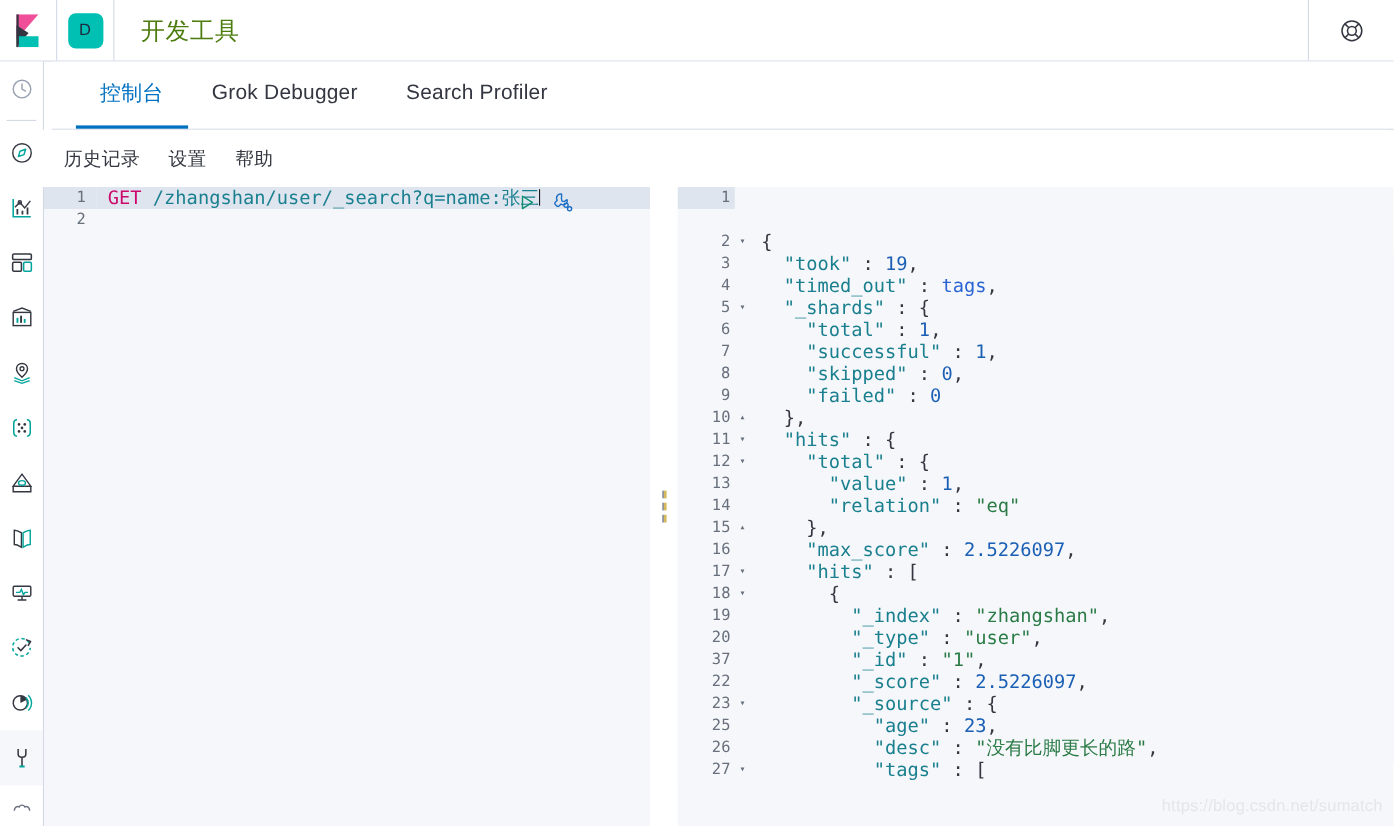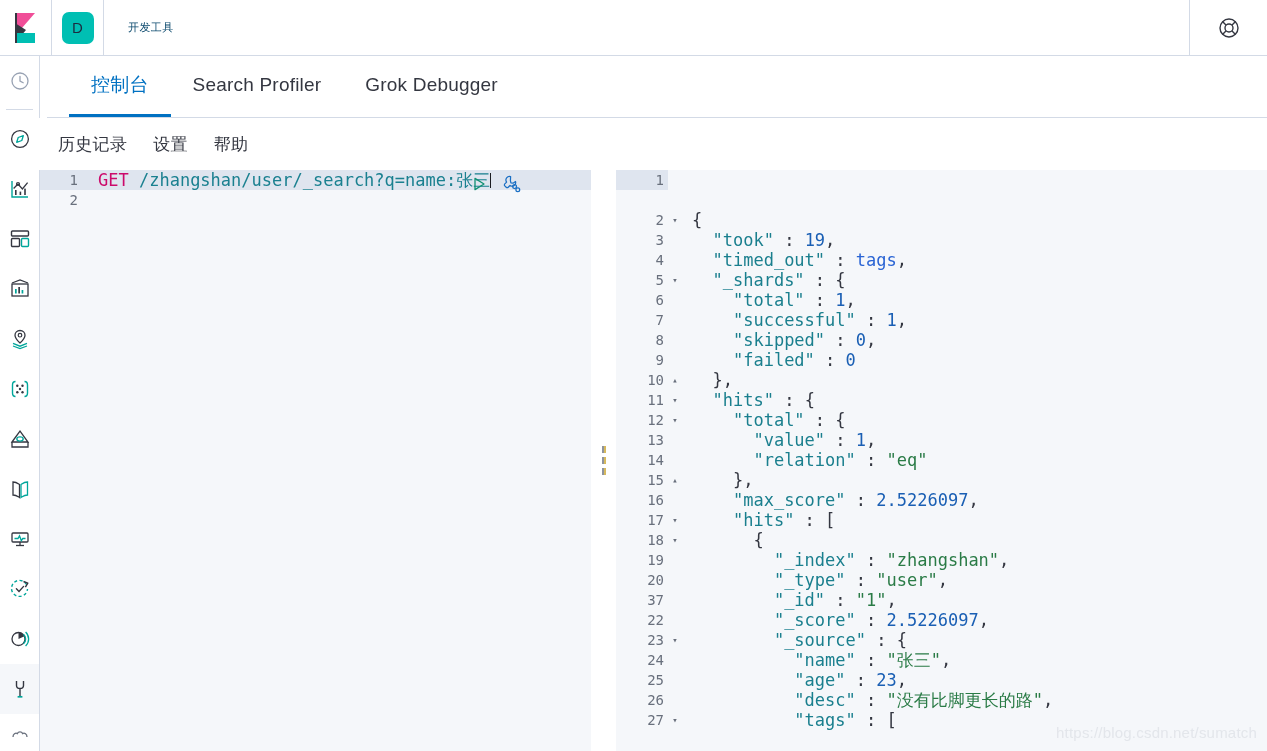--- a/index.html
+++ b/index.html
@@ -55,22 +55,22 @@
     font-weight: 400;
     display: flex;
     align-items: center;
     justify-content: center;
     letter-spacing: .3px;
   }
   .hdr-title {
     display: flex;
     align-items: center;
     padding-left: 24px;
-    font-size: 11px;
-    color: #0c4a6e;
+    font-size: 22px;
+    color: #4d7c0f;
     letter-spacing: .4px;
     flex: 1 1 auto;
   }
   .hdr-right {
     width: 78px;
     display: flex;
     align-items: center;
     justify-content: center;
     border-left: 1px solid #d3dae6;
     box-sizing: border-box;
@@ -457,22 +457,22 @@
       <span>
         <svg width="22" height="22" viewBox="0 0 22 22">
           <path d="M4 9 C4 6 6.5 4.5 8.4 5.6 C9.4 3.4 12.6 3.4 13.6 5.6 C15.5 4.5 18 6 18 9" fill="none" stroke="#69707d" stroke-width="1.3"></path>
         </svg>
       </span>
     </div>
   </div>
 
   <div class="tabs">
     <div class="tab active">控制台</div>
+    <div class="tab">Grok Debugger</div>
     <div class="tab">Search Profiler</div>
-    <div class="tab">Grok Debugger</div>
   </div>
 
   <div class="subbar">
     <div class="subbar-item">历史记录</div>
     <div class="subbar-item">设置</div>
     <div class="subbar-item">帮助</div>
   </div>
 
   <div class="editors">
 
@@ -530,21 +530,20 @@
           <div class="code-row"><div class="ln">14</div><div class="fold"></div><div class="txt"><span class="t-guide">      </span><span class="t-key">"relation"</span><span class="t-punct"> : </span><span class="t-str">"eq"</span></div></div>
           <div class="code-row"><div class="ln">15</div><div class="fold">▴</div><div class="txt"><span class="t-punct">    },</span></div></div>
           <div class="code-row"><div class="ln">16</div><div class="fold"></div><div class="txt"><span class="t-guide">    </span><span class="t-key">"max_score"</span><span class="t-punct"> : </span><span class="t-num">2.5226097</span><span class="t-punct">,</span></div></div>
           <div class="code-row"><div class="ln">17</div><div class="fold">▾</div><div class="txt"><span class="t-guide">    </span><span class="t-key">"hits"</span><span class="t-punct"> : </span><span class="t-punct">[</span></div></div>
           <div class="code-row"><div class="ln">18</div><div class="fold">▾</div><div class="txt"><span class="t-punct">      {</span></div></div>
           <div class="code-row"><div class="ln">19</div><div class="fold"></div><div class="txt"><span class="t-guide">        </span><span class="t-key">"_index"</span><span class="t-punct"> : </span><span class="t-str">"zhangshan"</span><span class="t-punct">,</span></div></div>
           <div class="code-row"><div class="ln">20</div><div class="fold"></div><div class="txt"><span class="t-guide">        </span><span class="t-key">"_type"</span><span class="t-punct"> : </span><span class="t-str">"user"</span><span class="t-punct">,</span></div></div>
           <div class="code-row"><div class="ln">37</div><div class="fold"></div><div class="txt"><span class="t-guide">        </span><span class="t-key">"_id"</span><span class="t-punct"> : </span><span class="t-str">"1"</span><span class="t-punct">,</span></div></div>
           <div class="code-row"><div class="ln">22</div><div class="fold"></div><div class="txt"><span class="t-guide">        </span><span class="t-key">"_score"</span><span class="t-punct"> : </span><span class="t-num">2.5226097</span><span class="t-punct">,</span></div></div>
           <div class="code-row"><div class="ln">23</div><div class="fold">▾</div><div class="txt"><span class="t-guide">        </span><span class="t-key">"_source"</span><span class="t-punct"> : </span><span class="t-punct">{</span></div></div>
-          <div class="code-row"><div class="ln">24</div><div class="fold"></div><div class="txt"><span class="t-guide">          </span><span class="t-key">"name"</span><span class="t-punct"> : </span><span class="t-str">"张三"</span><span class="t-punct">,</span></div></div>
           <div class="code-row"><div class="ln">25</div><div class="fold"></div><div class="txt"><span class="t-guide">          </span><span class="t-key">"age"</span><span class="t-punct"> : </span><span class="t-num">23</span><span class="t-punct">,</span></div></div>
           <div class="code-row"><div class="ln">26</div><div class="fold"></div><div class="txt"><span class="t-guide">          </span><span class="t-key">"desc"</span><span class="t-punct"> : </span><span class="t-str">"没有比脚更长的路"</span><span class="t-punct">,</span></div></div>
           <div class="code-row"><div class="ln">27</div><div class="fold">▾</div><div class="txt"><span class="t-guide">          </span><span class="t-key">"tags"</span><span class="t-punct"> : </span><span class="t-punct">[</span></div></div>
         </div>
     </div>
   </div>
 
   <div class="watermark">https://blog.csdn.net/sumatch</div>
 </div>
 

